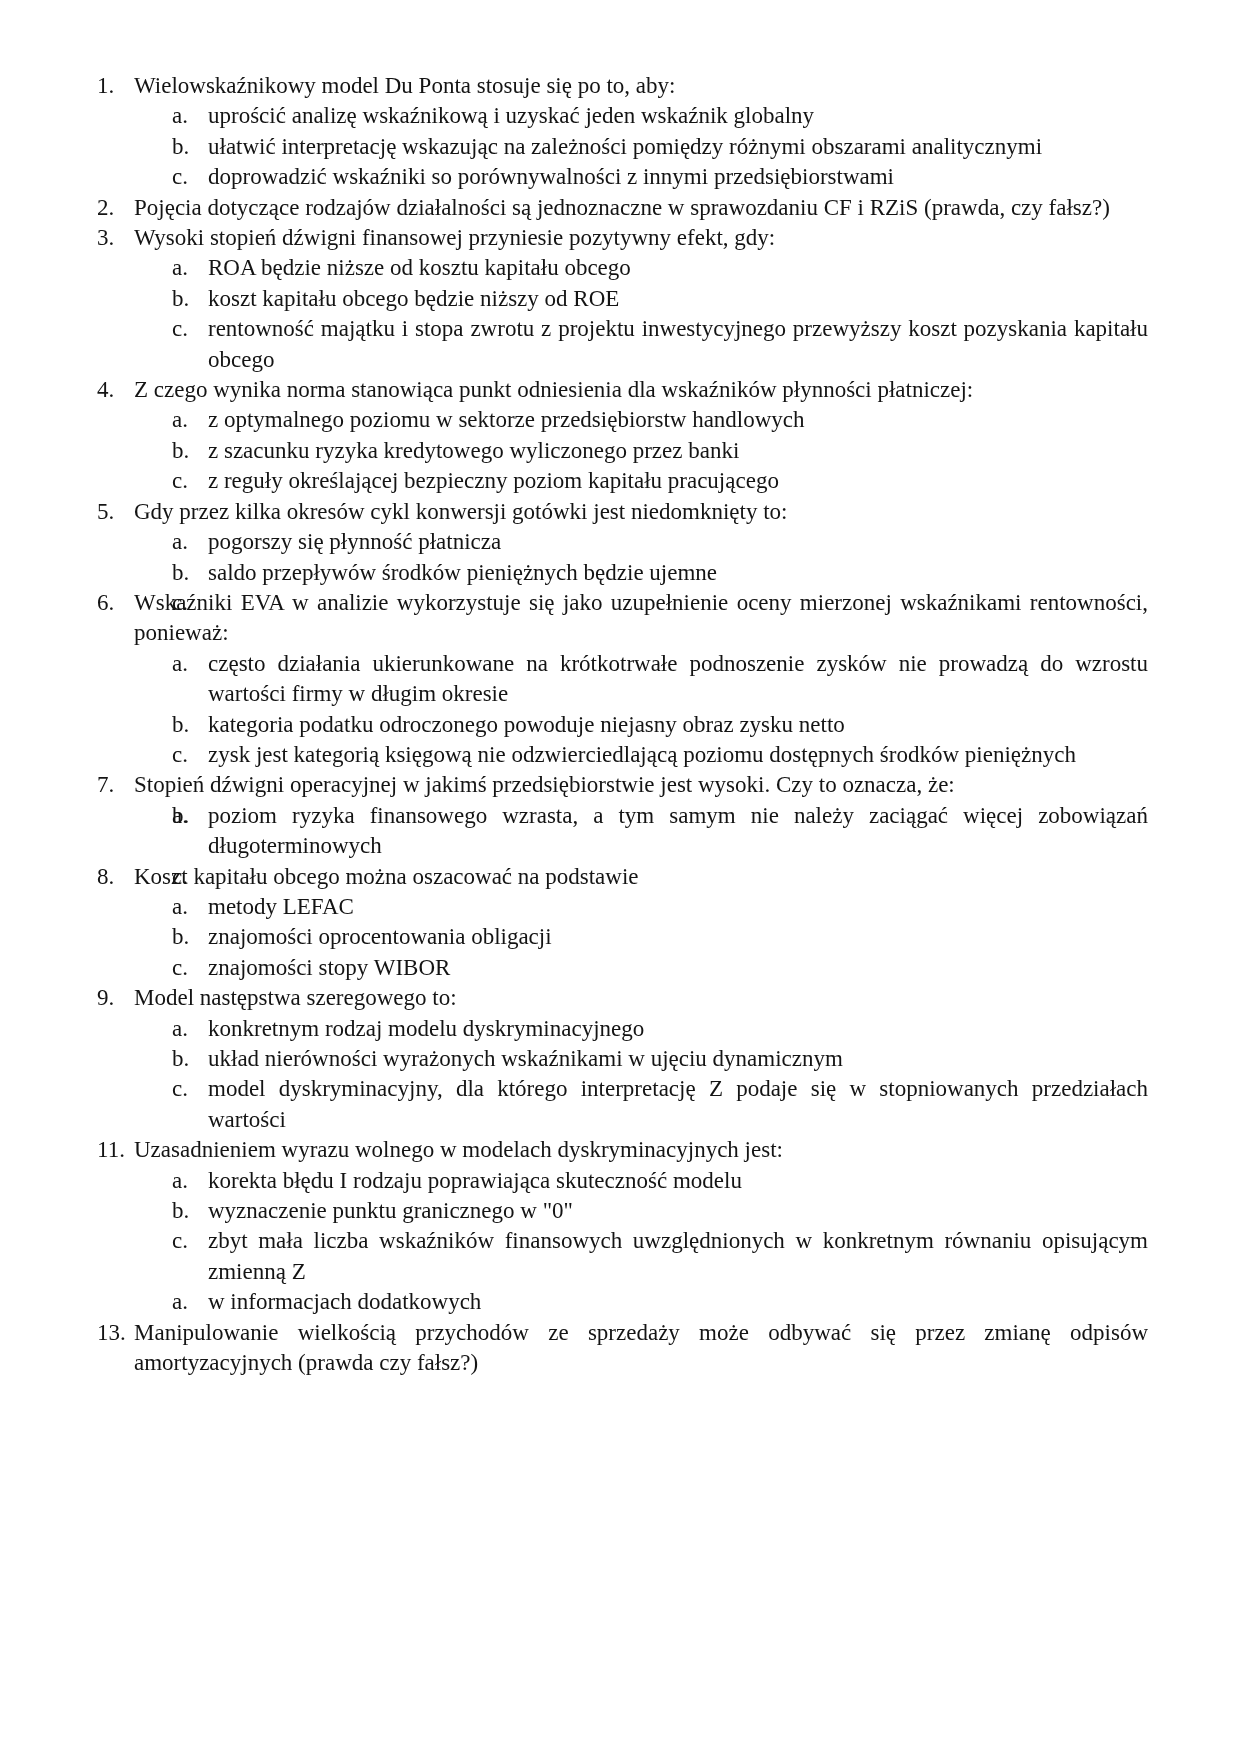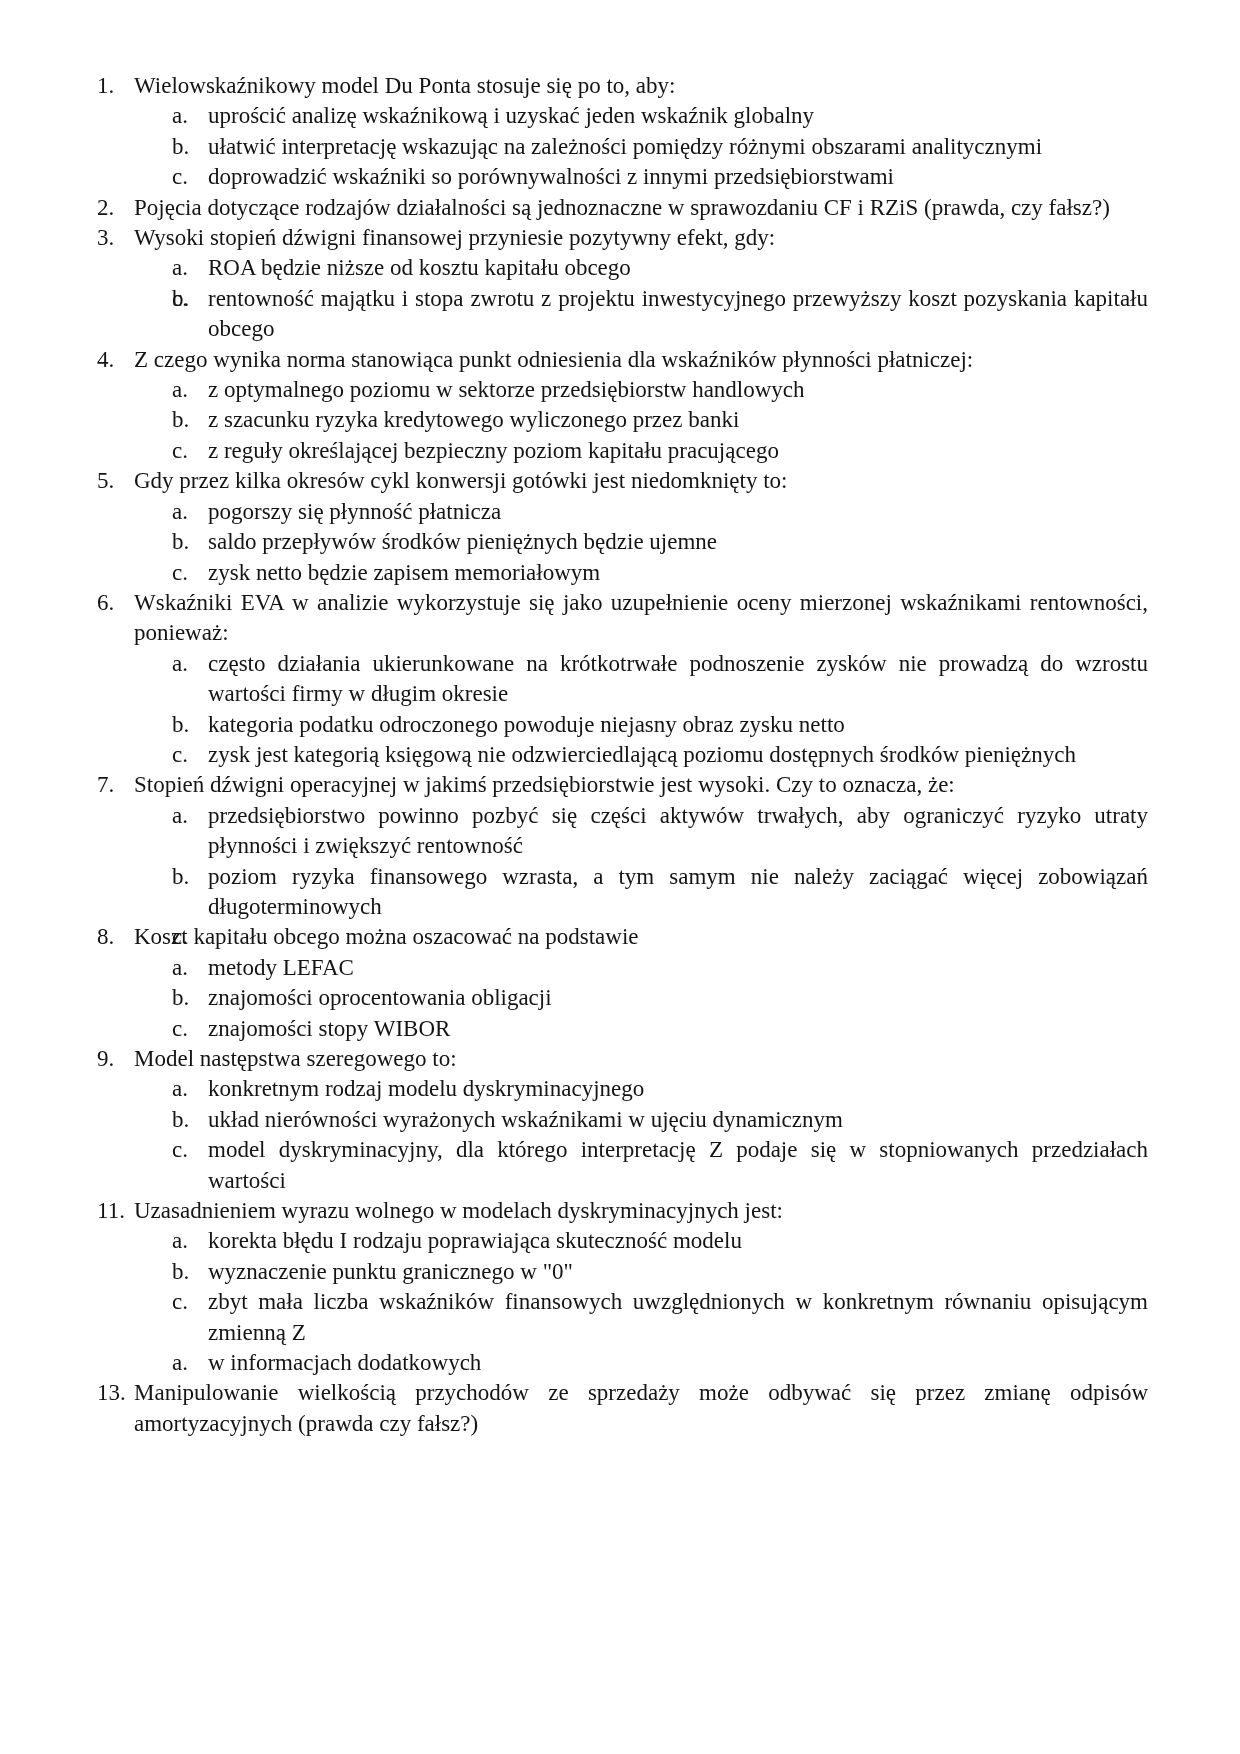--- a/index.html
+++ b/index.html
@@ -72,60 +72,60 @@
     <span class="q-num">2.</span>
     <span class="q-text">Pojęcia dotyczące rodzajów działalności są jednoznaczne w sprawozdaniu CF i RZiS (prawda, czy fałsz?)</span>
   </div>
 
   <div class="q">
     <span class="q-num">3.</span>
     <span class="q-text">Wysoki stopień dźwigni finansowej przyniesie pozytywny efekt, gdy:</span>
   </div>
   <div class="opts">
     <div class="opt"><span class="opt-letter">a.</span><span>ROA będzie niższe od kosztu kapitału obcego</span></div>
-    <div class="opt"><span class="opt-letter">b.</span></div>
+    <div class="opt"><span class="opt-letter">b.</span><span>koszt kapitału obcego będzie niższy od ROE</span></div>
     <div class="opt"><span class="opt-letter">c.</span><span>rentowność majątku i stopa zwrotu z projektu inwestycyjnego przewyższy koszt pozyskania kapitału obcego</span></div>
   </div>
 
   <div class="q">
     <span class="q-num">4.</span>
     <span class="q-text">Z czego wynika norma stanowiąca punkt odniesienia dla wskaźników płynności płatniczej:</span>
   </div>
   <div class="opts">
     <div class="opt"><span class="opt-letter">a.</span><span>z optymalnego poziomu w sektorze przedsiębiorstw handlowych</span></div>
     <div class="opt"><span class="opt-letter">b.</span><span>z szacunku ryzyka kredytowego wyliczonego przez banki</span></div>
     <div class="opt"><span class="opt-letter">c.</span><span>z reguły określającej bezpieczny poziom kapitału pracującego</span></div>
   </div>
 
   <div class="q">
     <span class="q-num">5.</span>
     <span class="q-text">Gdy przez kilka okresów cykl konwersji gotówki jest niedomknięty to:</span>
   </div>
   <div class="opts">
     <div class="opt"><span class="opt-letter">a.</span><span>pogorszy się płynność płatnicza</span></div>
     <div class="opt"><span class="opt-letter">b.</span><span>saldo przepływów środków pieniężnych będzie ujemne</span></div>
-    <div class="opt"><span class="opt-letter">c.</span><span>zysk netto będzie zapisem memoriałowym</span></div>
+    <div class="opt"><span class="opt-letter">c.</span></div>
   </div>
 
   <div class="q">
     <span class="q-num">6.</span>
     <span class="q-text">Wskaźniki EVA w analizie wykorzystuje się jako uzupełnienie oceny mierzonej wskaźnikami rentowności, ponieważ:</span>
   </div>
   <div class="opts">
     <div class="opt"><span class="opt-letter">a.</span><span>często działania ukierunkowane na krótkotrwałe podnoszenie zysków nie prowadzą do wzrostu wartości firmy w długim okresie</span></div>
     <div class="opt"><span class="opt-letter">b.</span><span>kategoria podatku odroczonego powoduje niejasny obraz zysku netto</span></div>
     <div class="opt"><span class="opt-letter">c.</span><span>zysk jest kategorią księgową nie odzwierciedlającą poziomu dostępnych środków pieniężnych</span></div>
   </div>
 
   <div class="q">
     <span class="q-num">7.</span>
     <span class="q-text">Stopień dźwigni operacyjnej w jakimś przedsiębiorstwie jest wysoki. Czy to oznacza, że:</span>
   </div>
   <div class="opts">
-    <div class="opt"><span class="opt-letter">a.</span><span>przedsiębiorstwo powinno pozbyć się części aktywów trwałych, aby ograniczyć ryzyko utraty płynności i zwiększyć rentowność</span></div>
+    <div class="opt"><span class="opt-letter">a.</span></div>
     <div class="opt"><span class="opt-letter">b.</span><span>poziom ryzyka finansowego wzrasta, a tym samym nie należy zaciągać więcej zobowiązań długoterminowych</span></div>
     <div class="opt"><span class="opt-letter">c.</span></div>
   </div>
 
   <div class="q">
     <span class="q-num">8.</span>
     <span class="q-text">Koszt kapitału obcego można oszacować na podstawie</span>
   </div>
   <div class="opts">
     <div class="opt"><span class="opt-letter">a.</span><span>metody LEFAC</span></div>

